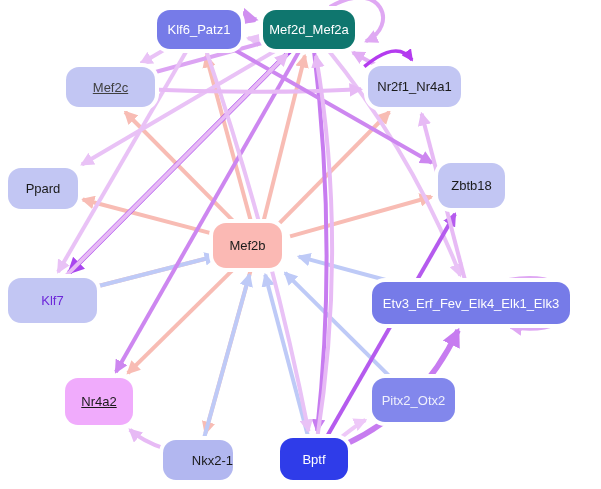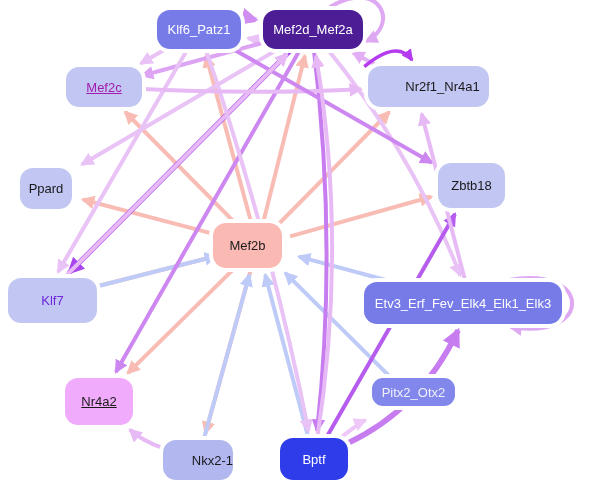--- a/index.html
+++ b/index.html
@@ -108,48 +108,48 @@
       <path d="M 317.0 440.0 Q 347.7 244.0 316.0 55.9" fill="none" stroke="#e7baf5" stroke-width="4" marker-end="url(#arw7)"></path>
       <path d="M 62.5 279.4 Q 176.5 165.0 287.1 54.0" fill="none" stroke="#e7baf5" stroke-width="4" marker-end="url(#arw7)"></path>
       <path d="M 329.9 6.9 C 382.1 -22.7, 399.2 26.3, 365.9 41.3" fill="none" stroke="#dfa8f3" stroke-width="4" marker-end="url(#arw12)"></path>
       <path d="M 364.3 66.6 C 374.8 57.7, 398.0 40.3, 412.0 60.0" fill="none" stroke="#b43bef" stroke-width="3.5" marker-end="url(#arw13)"></path>
       <path d="M 508.7 279.9 C 592.9 265.3, 592.9 340.7, 510.4 327.1" fill="none" stroke="#dfa8f3" stroke-width="4" marker-end="url(#arw12)"></path>
     </svg>
   <div id="node-layer">
       <div class="node" style="left: 157px; top: 10px; width: 84px; height: 39px; background: rgb(118, 123, 232); color: #ffffff;">
         <span>Klf6_Patz1</span>
       </div>
-      <div class="node" style="left: 263px; top: 10px; width: 100px; height: 39px; background: #4c1d95; color: rgb(255, 255, 255);">
+      <div class="node" style="left: 263px; top: 10px; width: 92px; height: 39px; background: #0f766e; color: rgb(255, 255, 255);">
         <span>Mef2d_Mef2a</span>
       </div>
-      <div class="node" style="left: 66px; top: 67px; width: 76px; height: 40px; background: rgb(194, 198, 243); color: #a21caf; text-decoration: underline;">
+      <div class="node" style="left: 66px; top: 67px; width: 89px; height: 40px; background: rgb(194, 198, 243); color: #404040; text-decoration: underline;">
         <span>Mef2c</span>
       </div>
-      <div class="node" style="left: 368px; top: 66px; width: 93px; height: 41px; background: rgb(194, 198, 243); color: rgb(26, 26, 26); padding-left: 28px;">
+      <div class="node" style="left: 368px; top: 66px; width: 93px; height: 41px; background: rgb(194, 198, 243); color: rgb(26, 26, 26);">
         <span>Nr2f1_Nr4a1</span>
       </div>
-      <div class="node" style="left: 20px; top: 168px; width: 52px; height: 41px; background: rgb(194, 198, 243); color: rgb(26, 26, 26);">
+      <div class="node" style="left: 8px; top: 168px; width: 70px; height: 41px; background: rgb(194, 198, 243); color: rgb(26, 26, 26);">
         <span>Ppard</span>
       </div>
       <div class="node" style="left: 438px; top: 163px; width: 67px; height: 45px; background: rgb(194, 198, 243); color: rgb(26, 26, 26); border-radius: 13px;">
         <span>Zbtb18</span>
       </div>
       <div class="node" style="left: 213px; top: 223px; width: 69px; height: 45px; background: rgb(251, 185, 180); color: rgb(26, 26, 26);">
         <span>Mef2b</span>
       </div>
       <div class="node" style="left: 8px; top: 278px; width: 89px; height: 45px; background: rgb(194, 198, 243); color: #6d28d9;">
         <span>Klf7</span>
       </div>
-      <div class="node" style="left: 364px; top: 282px; width: 198px; height: 42px; background: rgb(118, 123, 232); color: rgb(255, 255, 255);">
+      <div class="node" style="left: 372px; top: 282px; width: 198px; height: 42px; background: rgb(118, 123, 232); color: rgb(255, 255, 255);">
         <span>Etv3_Erf_Fev_Elk4_Elk1_Elk3</span>
       </div>
       <div class="node" style="left: 65px; top: 378px; width: 68px; height: 47px; background: #f0abfc; color: rgb(26, 26, 26); text-decoration: underline;">
         <span>Nr4a2</span>
       </div>
-      <div class="node" style="left: 372px; top: 378px; width: 83px; height: 28px; background: rgb(130, 135, 236); color: rgb(239, 240, 252); border-radius: 11px;">
+      <div class="node" style="left: 372px; top: 378px; width: 83px; height: 44px; background: rgb(130, 135, 236); color: rgb(239, 240, 252);">
         <span>Pitx2_Otx2</span>
       </div>
       <div class="node" style="left: 163px; top: 440px; width: 70px; height: 40px; background: rgb(178, 183, 240); color: rgb(26, 26, 26); justify-content: flex-end;">
         <span>Nkx2-1</span>
       </div>
       <div class="node" style="left: 280px; top: 438px; width: 68px; height: 42px; background: rgb(47, 60, 233); color: rgb(255, 255, 255); justify-content: center;">
         <span>Bptf</span>
       </div>
     </div>
 </div>

